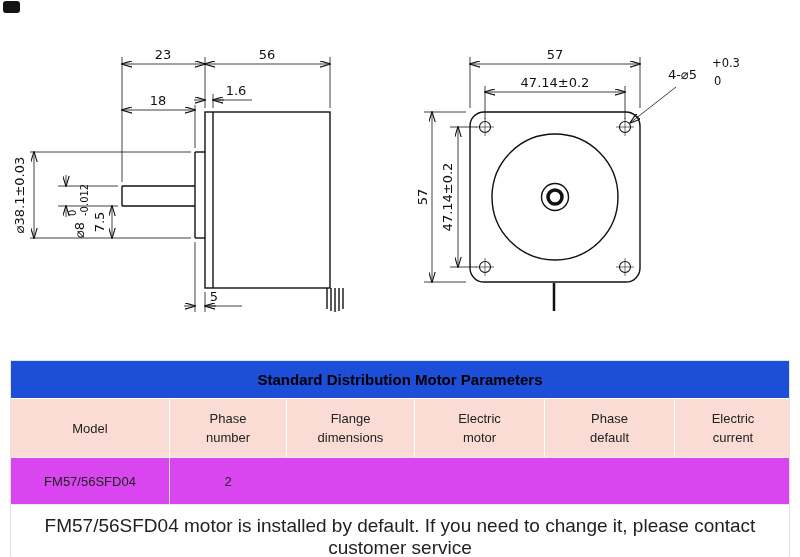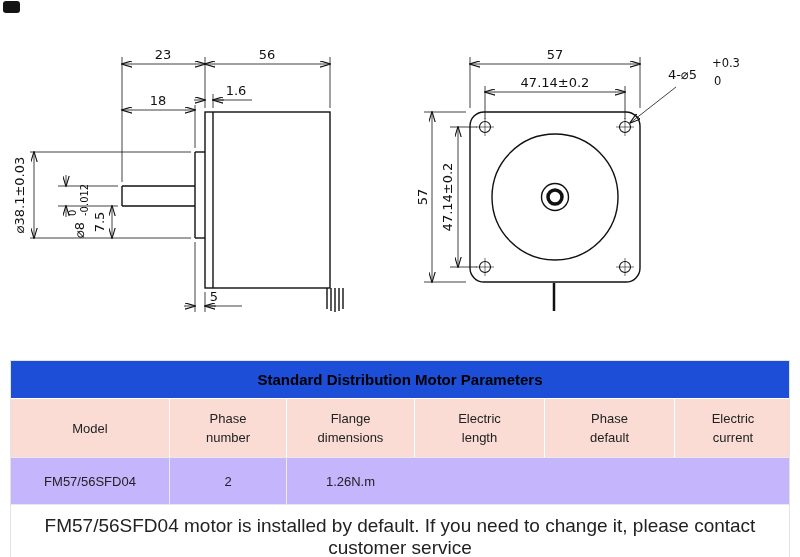--- a/index.html
+++ b/index.html
@@ -32,21 +32,21 @@
     background:#fadcd5;border-bottom:1px solid #e9e9e9;
   }
   .t-head .cell{
     height:58px;box-sizing:border-box;display:flex;flex-direction:column;
     justify-content:center;align-items:center;text-align:center;line-height:19px;
     border-left:1px solid #ffffff;
   }
   .t-head .cell:first-child{border-left:none;}
   .t-row{
     display:grid;grid-template-columns:158px 117px 128px 130px 130px 117px;
-    background:#c4b5fd;border-bottom:1px solid #e9e9e9;
+    background:#d946ef;border-bottom:1px solid #e9e9e9;
   }
   .t-row .cell{
     height:46px;box-sizing:border-box;display:flex;align-items:center;justify-content:center;
     text-align:center;border-left:1px solid #ececec;
   }
   .t-row .cell:first-child{border-left:none;}
   .t-foot{
     background:#ffffff;text-align:center;padding:10px 6px;font-size:19px;color:#222;
   }
 </style>
@@ -197,32 +197,31 @@
     <div class="cell">
       <span>Phase</span>
       <span>number</span>
     </div>
     <div class="cell">
       <span>Flange</span>
       <span>dimensions</span>
     </div>
     <div class="cell">
       <span>Electric</span>
-      <span>length</span>
+      <span>motor</span>
     </div>
     <div class="cell">
       <span>Phase</span>
       <span>default</span>
     </div>
     <div class="cell">
       <span>Electric</span>
       <span>current</span>
     </div>
   </div>
 
   <div class="t-row">
     <div class="cell">FM57/56SFD04</div>
     <div class="cell">2</div>
-    <div class="cell">1.26N.m</div>
   </div>
 
   <div class="t-foot">FM57/56SFD04 motor is installed by default. If you need to change it, please contact customer service</div>
 </div>
 
 </body></html>

